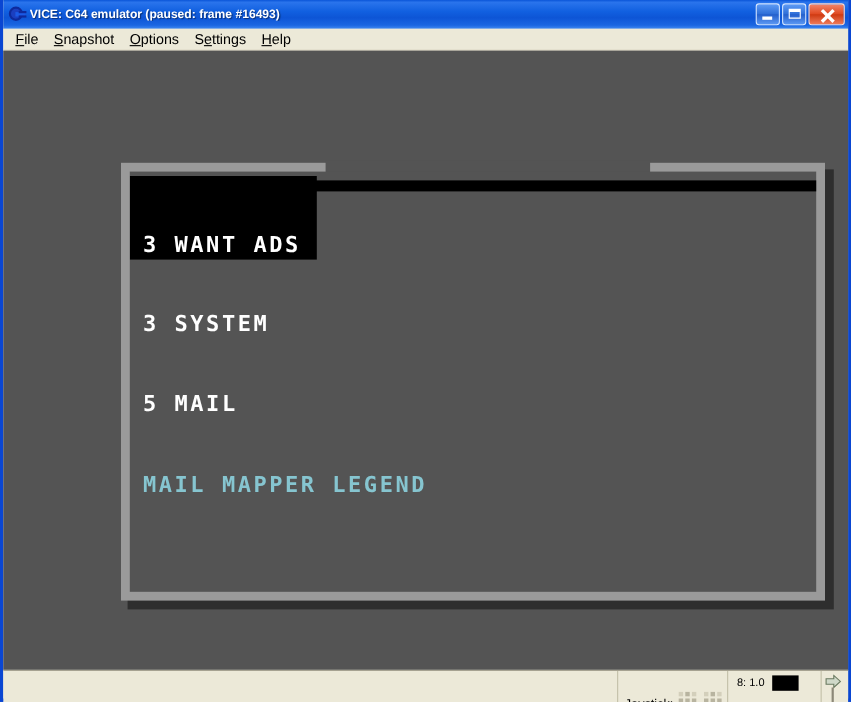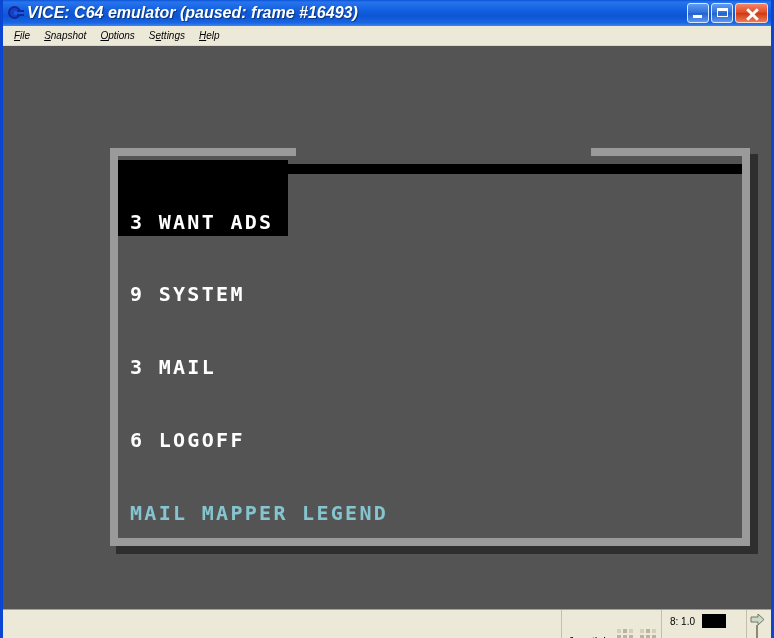--- a/index.html
+++ b/index.html
@@ -64,27 +64,26 @@
   .title-icon .cbar1, .title-icon .cbar2 {
     position: absolute;
     left: 11px;
     width: 7px; height: 2px;
     background: #0e2a9c;
   }
   .title-icon .cbar1 { top: 6px; }
   .title-icon .cbar2 { top: 10px; }
   .title-text {
     color: #ffffff;
-    font-size: 16px;
+    font-size: 11px;
     font-weight: bold;
     text-shadow: 1px 1px 1px rgba(0,0,0,.45);
     white-space: nowrap;
     flex: 1 1 auto;
     overflow: hidden;
-    font-style: italic;
   }
   .win-buttons {
     display: flex;
     align-items: center;
     gap: 2px;
     padding-right: 3px;
     flex: 0 0 auto;
   }
   .wbtn {
     width: 22px; height: 20px;
@@ -126,26 +125,25 @@
   
   .menubar {
     height: 19px;
     background: #ece9d8;
     display: flex;
     align-items: center;
     padding-left: 4px;
     border-bottom: 1px solid #dcd8c4;
   }
   .menuitem {
-    font-size: 10px;
+    font-size: 13px;
     color: #000;
     padding: 2px 7px;
     cursor: default;
     white-space: nowrap;
-    font-style: italic;
   }
   .menuitem u { text-decoration: underline; }
 
   
   .emu-area {
     position: relative;
     width: 768px;
     height: 563px;
     background: #545454;
     overflow: hidden;
@@ -351,23 +349,22 @@
 
     <div class="c64-frame">
       <div class="frame-shadow"></div>
       <div class="frame-outer">
         <div class="frame-title-gap"></div>
         <div class="frame-inner">
           <div class="frame-inner-dark"></div>
           <div class="black-panel"></div>
           <div class="text-layer">
             <div class="row white">3 WANT ADS</div>
-            <div class="row white">9 SYSTEM</div>
-            <div class="row white">3 MAIL</div>
-            <div class="row white">6 LOGOFF</div>
+            <div class="row white">3 SYSTEM</div>
+            <div class="row white">5 MAIL</div>
             <div class="row cyan">MAIL MAPPER LEGEND</div>
             
             
             
             
             
             
             
             
             

